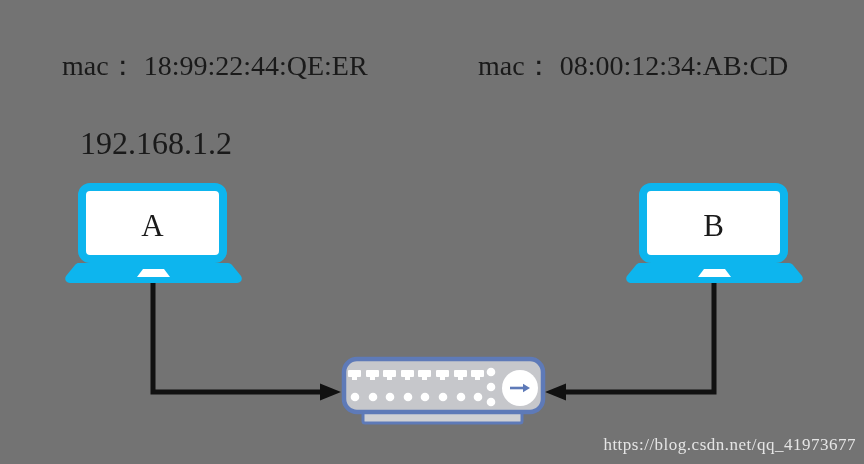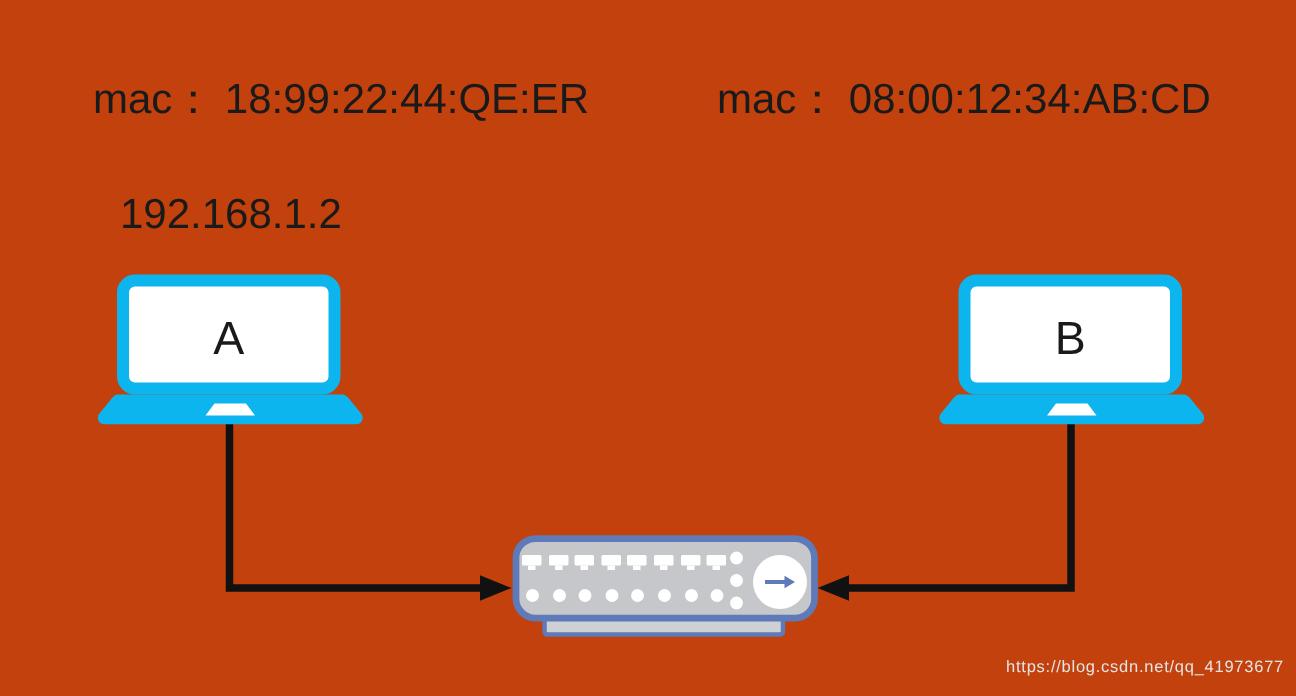--- a/index.html
+++ b/index.html
@@ -1,39 +1,39 @@
 <!DOCTYPE html>
 <html><head>
 <meta charset="utf-8">
 <style>
   html,body{margin:0;padding:0;background:#ffffff;}
   .canvas{
-    position:relative;width:864px;height:464px;background:#c2410c;overflow:hidden;
-    font-family:Liberation Sans, sans-serif;color:#1a1a1a;
+    position:relative;width:864px;height:464px;background:#737373;overflow:hidden;
+    font-family:Liberation Serif, serif;color:#1a1a1a;
   }
   .mac-line{position:absolute;top:50px;font-size:28px;line-height:32px;white-space:nowrap;color:#1a1a1a;}
   .mac-line .mac-value{margin-left:7px;}
-  .ip-line{position:absolute;top:127px;font-size:28px;line-height:32px;white-space:nowrap;color:#1a1a1a;}
+  .ip-line{position:absolute;top:127px;font-size:32px;line-height:32px;white-space:nowrap;color:#1a1a1a;}
   .mac-a{left:62px;}
   .mac-b{left:478px;}
   .ip-a{left:80px;}
   .ip-b{left:641px;}
   .laptop{position:absolute;top:181px;width:181px;height:102px;}
   .laptop-a{left:63px;}
   .laptop-b{left:624px;}
   .screen-label{
     position:absolute;top:206px;width:149px;text-align:center;
     font-size:31px;line-height:40px;color:#1a1a1a;
   }
   .screen-label-a{left:78px;}
   .screen-label-b{left:639px;}
   .connectors{position:absolute;left:0;top:0;width:864px;height:464px;}
   .switch{position:absolute;left:336px;top:354px;width:212px;height:75px;}
   .watermark{
-    position:absolute;right:8px;top:435px;font-size:11px;line-height:20px;
+    position:absolute;right:8px;top:435px;font-size:17px;line-height:20px;
     color:#e5e5e5;letter-spacing:0.5px;white-space:nowrap;
   }
 </style>
 </head>
 <body>
 
 <div class="canvas">
 
   <div class="mac-line mac-a">
     <span>mac：</span><span class="mac-value">18:99:22:44:QE:ER</span>

